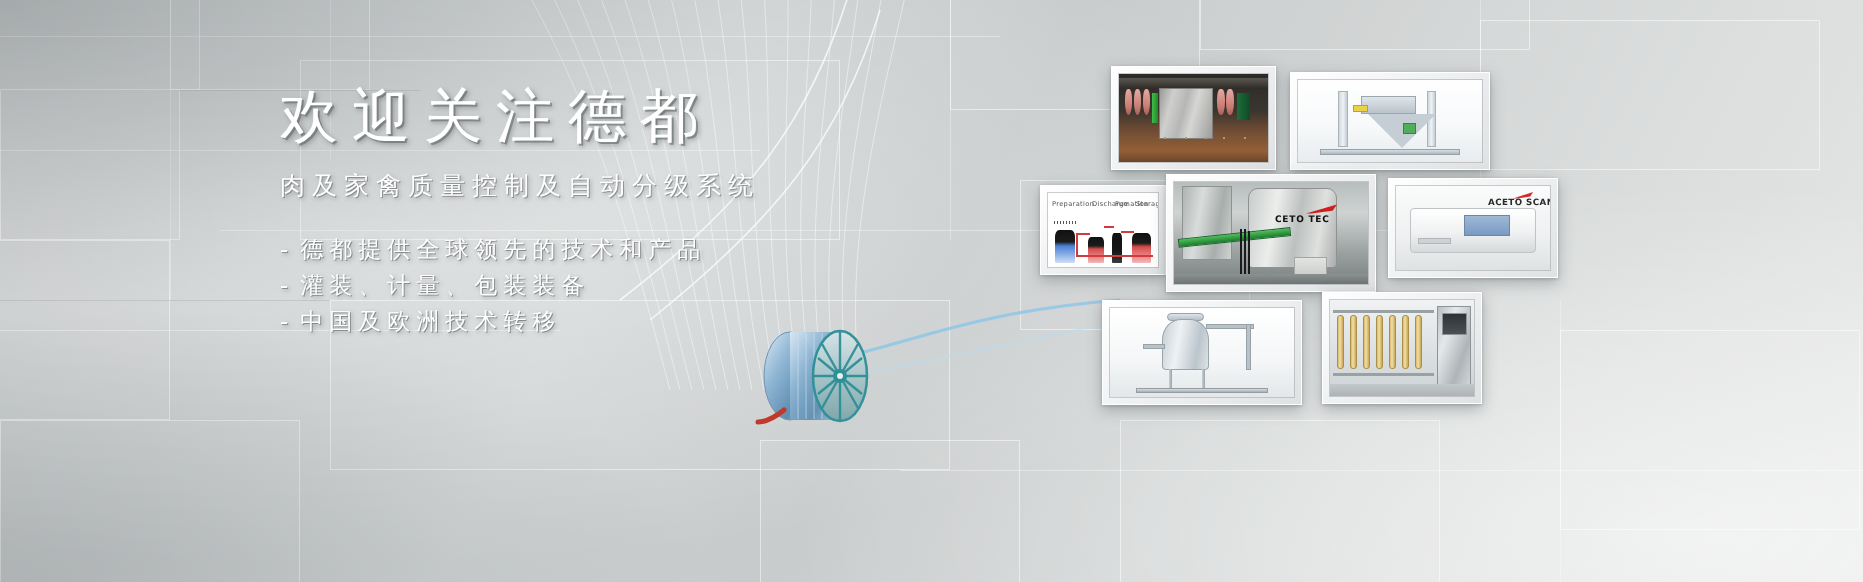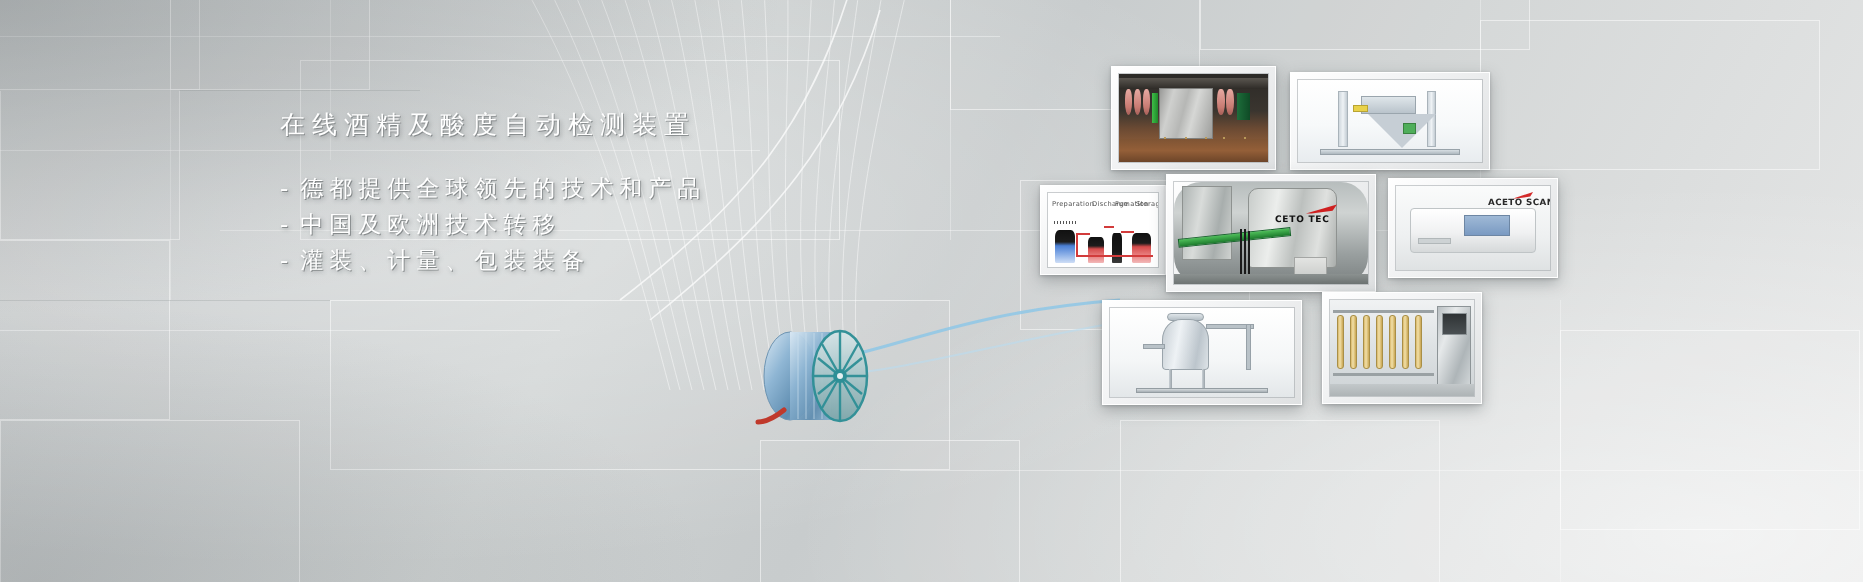--- a/index.html
+++ b/index.html
@@ -203,21 +203,20 @@
   }
   .ph-flow .plat{
     position:absolute; background:repeating-linear-gradient(90deg,#555 0 1px,transparent 1px 3px);
   }
 
   
   .ph-ferm{
     width:100%;height:100%;
     background:linear-gradient(to bottom,#b7bdbd 0%,#cfd3d2 30%,#9aa0a0 70%,#7b8181 100%);
     position:relative;
-    border-radius:27px;
   }
   .ph-ferm .tankbig{
     position:absolute; left:38%; top:6%; width:46%; height:78%;
     background:linear-gradient(100deg,#c8ccca,#eceeec 30%,#bcc0be 55%,#dfe1df 78%,#a9adab);
     border:1px solid #8e9290; border-radius:10px 10px 4px 4px;
   }
   .ph-ferm .tanksm{
     position:absolute; left:4%; top:4%; width:26%; height:72%;
     background:linear-gradient(100deg,#aeb4b3,#d9dcda 35%,#a8aead 70%,#cfd2d0);
     border:1px solid #8e9290;
@@ -403,25 +402,26 @@
     </g>
     <g fill="none" stroke="#ffffff" stroke-width="1.6" opacity="0.85">
       <path d="M 700 120 C 660 250 600 330 470 430"></path>
       <path d="M 730 140 C 690 270 625 350 500 450"></path>
     </g>
   </svg>
 
   <div class="vignette"></div>
 
   <div class="copy">
-    <div class="subhead">在线酒精及酸度自动检测装置</div>
+    <div class="headline">欢迎关注德都</div>
+    <div class="subhead">肉及家禽质量控制及自动分级系统</div>
     <ul class="bullets">
       <li><span class="dash">-</span><span>德都提供全球领先的技术和产品</span></li>
+      <li><span class="dash">-</span><span>灌装、计量、包装装备</span></li>
       <li><span class="dash">-</span><span>中国及欧洲技术转移</span></li>
-      <li><span class="dash">-</span><span>灌装、计量、包装装备</span></li>
     </ul>
   </div>
 
   <svg class="connector" viewBox="0 0 320 140">
     <path d="M 10 70 C 90 54 150 22 300 10" fill="none" stroke="#8ec7e6" stroke-width="3" opacity=".85"></path>
     <path d="M 8 86 C 100 78 180 52 312 30" fill="none" stroke="#b9dcf0" stroke-width="2" opacity=".6"></path>
   </svg>
 
   <svg class="reel" viewBox="0 0 140 110">
     <defs>

